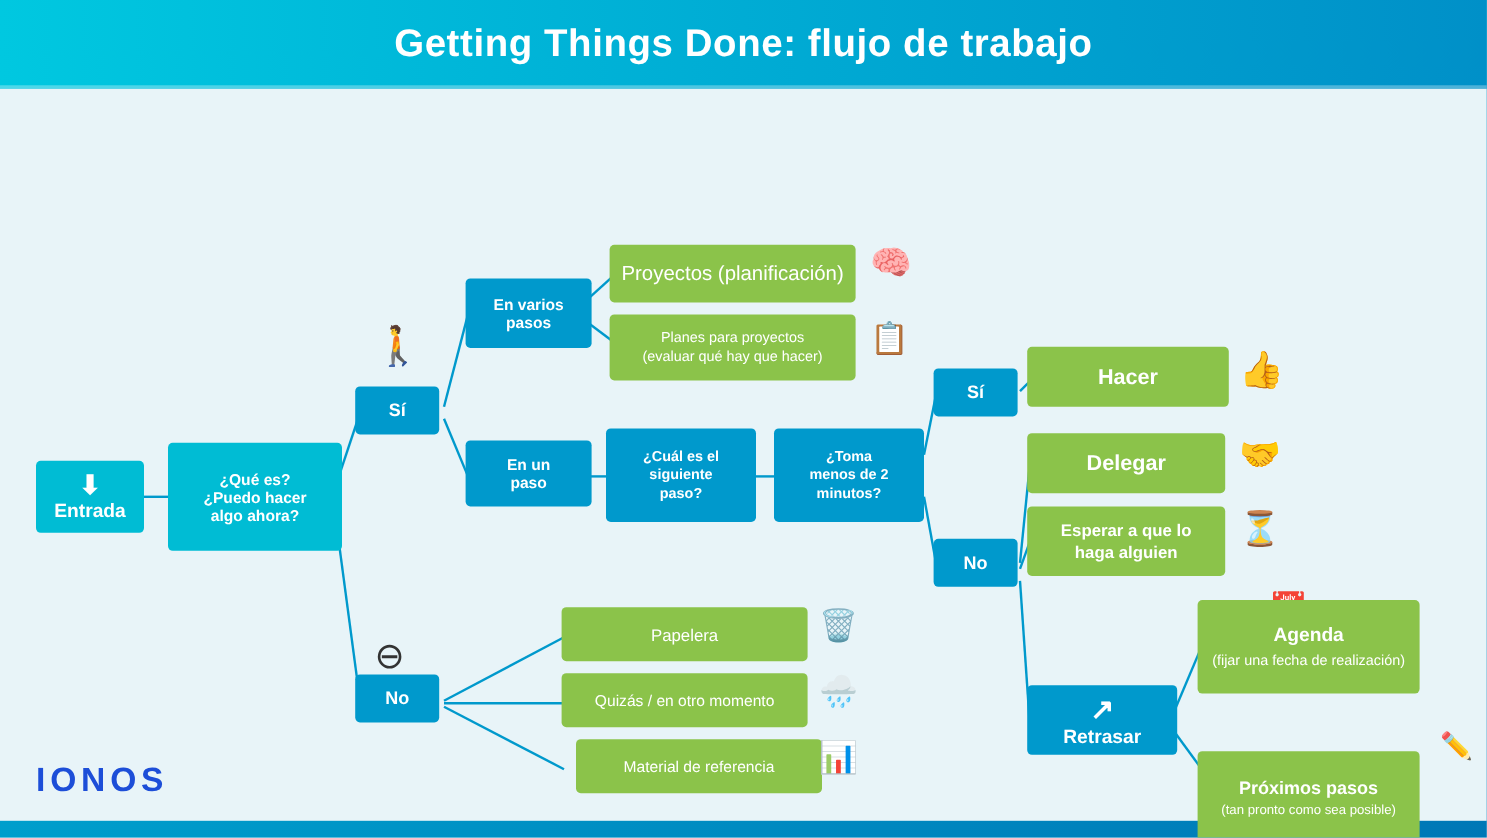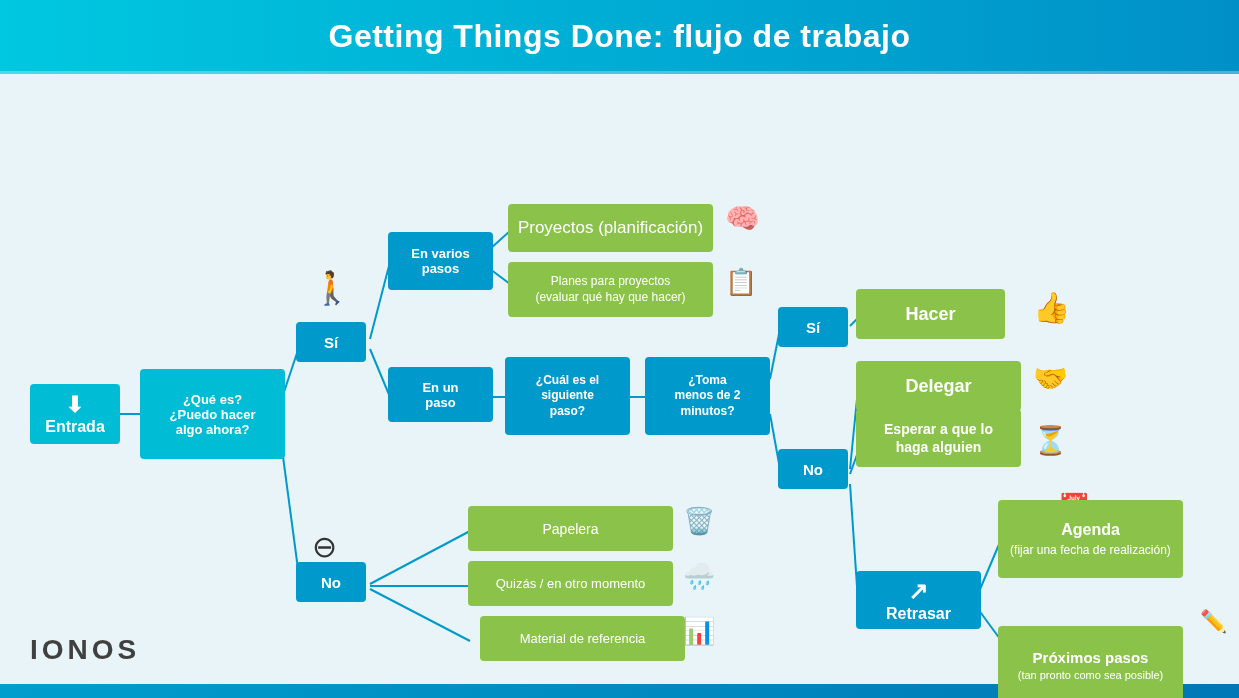--- a/index.html
+++ b/index.html
@@ -66,21 +66,21 @@
       align-items: center;
       justify-content: center;
       font-size: 28px;
     }
     .logo {
       position: absolute;
       bottom: 18px;
       left: 30px;
       font-size: 28px;
       font-weight: 900;
-      color: #404040;
+      color: #1d4ed8;
       letter-spacing: 4px;
       text-align: right;
     }
   </style>
 </head>
 <body>
 
 <div class="header">
   <h1>Getting Things Done: flujo de trabajo</h1>
 </div>
@@ -178,33 +178,33 @@
   </div>
 
   <div class="box box-blue-dark" style="left:645px;top:283px;width:125px;height:78px;font-size:12px;padding:4px;line-height:1.3;">
     ¿Toma<br>menos de 2<br>minutos?
   </div>
 
   <div class="box box-blue-dark" style="left:778px;top:233px;width:70px;height:40px;font-size:15px;">Sí</div>
 
   <div class="box box-blue-dark" style="left:778px;top:375px;width:70px;height:40px;font-size:15px;">No</div>
 
-  <div class="box box-green" style="left:856px;top:215px;width:149px;height:50px;font-size:18px;">
+  <div class="box box-green" style="left:856px;top:215px;width:168px;height:50px;font-size:18px;">
     Hacer
   </div>
 
   <div class="icon-holder" style="left:1033px;top:216px;font-size:30px;">👍</div>
 
   <div class="box box-green" style="left:856px;top:287px;width:165px;height:50px;font-size:18px;">
     Delegar
   </div>
 
   <div class="icon-holder" style="left:1033px;top:288px;font-size:28px;">🤝</div>
 
-  <div class="box box-green" style="left:856px;top:335px;width:165px;height:58px;font-size:14px;line-height:1.3;">
+  <div class="box box-green" style="left:856px;top:348px;width:165px;height:58px;font-size:14px;line-height:1.3;">
     Esperar a que lo<br>haga alguien
   </div>
 
   <div class="icon-holder" style="left:1033px;top:350px;font-size:28px;">⏳</div>
 
   <div class="icon-holder" style="left:1058px;top:418px;font-size:26px;">📅</div>
 
   <div class="box box-blue-dark" style="left:856px;top:497px;width:125px;height:58px;font-size:16px;">
     <div>
       <div style="font-size:24px;">↗</div>

